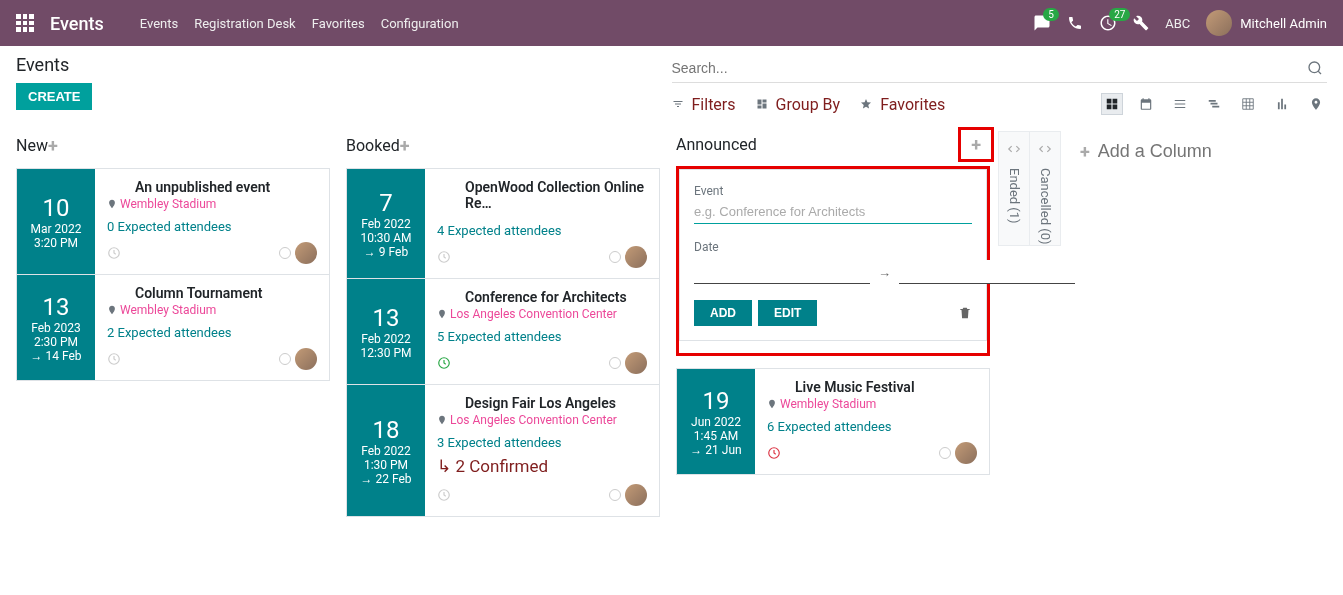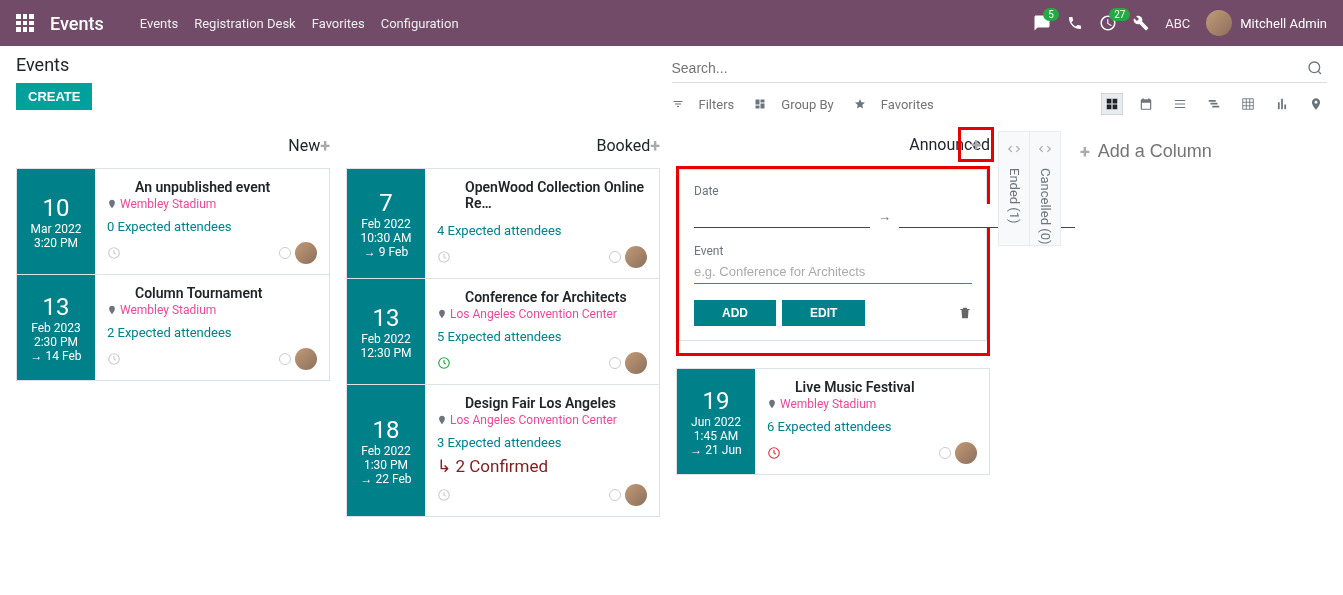--- a/index.html
+++ b/index.html
@@ -24,30 +24,30 @@
     .cp-right { flex: 0 0 50%; }
     .breadcrumb { font-size: 18px; color: #212529; margin-bottom: 8px; }
     .create-btn { background: #00a09d; color: #fff; border: none; padding: 6px 12px; font-weight: 600; font-size: 13px; cursor: pointer; }
 
     .search-input { width: 100%; border: none; font-size: 14px; padding: 6px 0; outline: none; }
     .search-row { display: flex; align-items: center; border-bottom: 1px solid #ddd; }
     .search-btn-icon { cursor: pointer; color: #6c757d; font-size: 16px; padding: 0 4px; }
 
     .filter-row { display: flex; align-items: center; gap: 20px; margin-top: 10px; }
     .filter-row-right-spacer { flex:1; }
-    .filter-btn { color: #737373; display: flex; align-items: center; gap: 15px; cursor: pointer; font-size: 13px; }
+    .filter-btn { color: #7f1d1d; display: flex; align-items: center; gap: 8px; cursor: pointer; font-size: 16px; }
 
     .view-switchers { display: flex; align-items: center; gap: 12px; margin-left: auto; }
     .view-btn { width: 22px; height: 22px; display: flex; align-items: center; justify-content: center; cursor: pointer; color: #6c757d; }
     .view-btn.active { background: #e9ecef; border: 1px solid #ced4da; color: #212529; }
 
     
     .kanban { display: flex; padding: 16px 8px; gap: 0; align-items: flex-start; }
     .kanban-col { width: 330px; padding: 0 8px; flex-shrink: 0; }
-    .col-header { display: flex; align-items: center; justify-content: flex-end; padding: 4px 0 12px 0; }
+    .col-header { display: flex; align-items: center; justify-content: flex-start; padding: 4px 0 12px 0; }
     .col-title { font-size: 16px; color: #212529; }
     .col-add { color: #aaa; cursor: pointer; font-size: 18px; font-weight: bold; }
 
     .card { display: flex; background: #fff; border: 1px solid #dee2e6; margin-bottom: 0; }
     .kanban-col .card + .card { border-top: none; }
     .card-date { background: #00818a; color: #fff; width: 78px; text-align: center; display: flex; flex-direction: column; align-items: center; justify-content: center; padding: 8px 2px; flex-shrink: 0; }
     .card-date .day { font-size: 24px; font-weight: 400; }
     .card-date .month { font-size: 12px; }
     .card-date .time { font-size: 12px; }
     .card-body { padding: 10px 12px; flex: 1; position: relative; }
@@ -65,21 +65,21 @@
 
     
     .quick-create { background: #fff; border: 1px solid #dee2e6; padding: 14px; margin-bottom: 12px; }
     .qc-label { font-size: 12px; color: #6c757d; margin-bottom: 2px; display: block; }
     .qc-input { width: 100%; border: none; border-bottom: 1px solid #00a09d; font-size: 13px; padding: 4px 0; outline: none; }
     .qc-input::placeholder { color: #aaa; }
     .qc-date-row { display: flex; align-items: center; gap: 8px; margin-top: 6px; }
     .qc-date { flex: 1; border: none; border-bottom: 1px solid #444; font-size: 13px; padding: 4px 0; outline: none; }
     .qc-arrow { color: #666; }
     .qc-actions { display: flex; align-items: center; gap: 6px; margin-top: 14px; }
-    .qc-btn { background: #00818a; color: #fff; border: none; padding: 6px 28px; font-size: 12px; font-weight: 600; cursor: pointer; }
+    .qc-btn { background: #00818a; color: #fff; border: none; padding: 6px 16px; font-size: 12px; font-weight: 600; cursor: pointer; }
     .qc-trash { margin-left: auto; cursor: pointer; color: #666; }
 
     .red-box-plus { border: 3px solid #e60000; padding: 4px; position: absolute; right: -4px; top: -4px; }
     .red-box-form { border: 3px solid #e60000; padding: 0; }
 
     
     .folded-cols { display: flex; }
     .folded-col { width: 32px; background: #f8f9fa; border: 1px solid #e9ecef; display: flex; flex-direction: column; align-items: center; padding-top: 10px; gap: 12px; cursor: pointer; margin-right: -1px; }
     .folded-title { writing-mode: vertical-rl; color: #6c757d; font-size: 13px; transform: rotate(0deg); }
     .folded-icon { color: #aaa; }
@@ -384,30 +384,30 @@
   <div class="kanban-col">
     <div class="col-header announced-header-wrap">
       <span class="col-title">Announced</span>
       <span class="red-box-plus">
         <span class="col-add" style="display:block;padding:0 6px;">+</span>
       </span>
     </div>
     <div class="red-box-form">
       <div class="quick-create">
         <div class="qc-field">
+          <label class="qc-label">Event</label>
+          <input class="qc-input" placeholder="e.g. Conference for Architects" style="">
+        </div>
+        <div class="qc-field">
           <label class="qc-label">Date</label>
           <div class="qc-date-row">
             <input class="qc-date" style="">
             <span class="qc-arrow">→</span>
             <input class="qc-date" style="">
           </div>
-        </div>
-        <div class="qc-field">
-          <label class="qc-label">Event</label>
-          <input class="qc-input" placeholder="e.g. Conference for Architects" style="">
         </div>
         <div class="qc-actions">
           <button class="qc-btn">ADD</button>
           <button class="qc-btn">EDIT</button>
           <span class="qc-trash">
             <svg width="14" height="14" viewBox="0 0 24 24" fill="#666">
                 <path d="M6 7h12l-1 14H7L6 7zm3-4h6l1 2h4v2H4V5h4l1-2z"></path>
               </svg>
           </span>
         </div>

